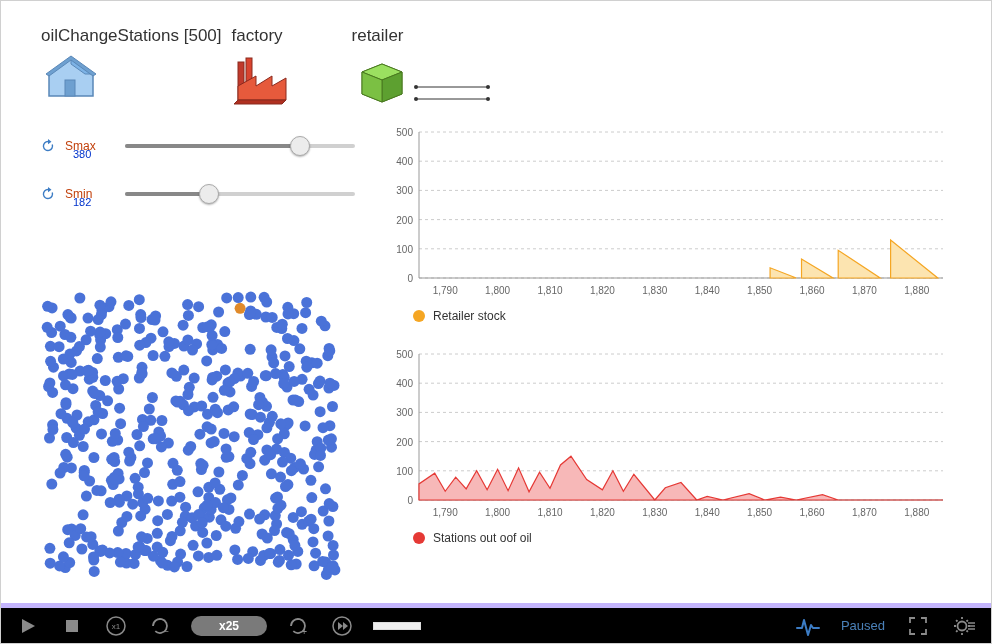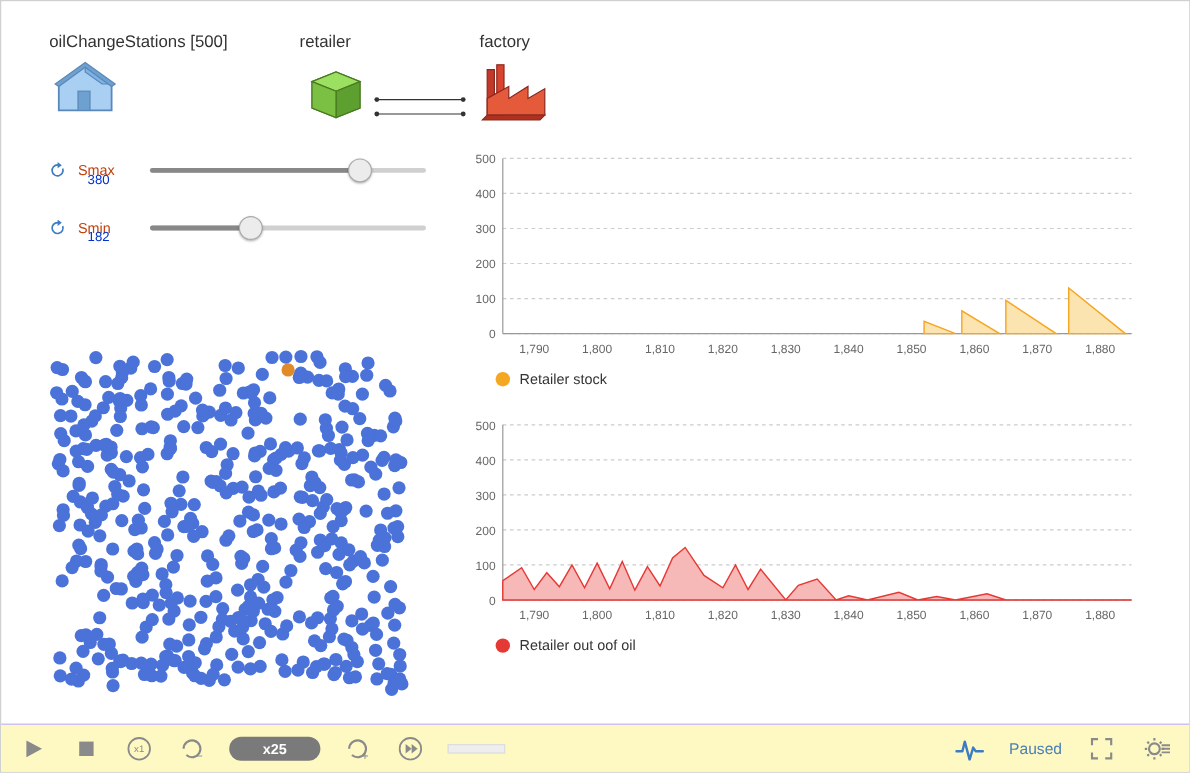--- a/index.html
+++ b/index.html
@@ -17,21 +17,21 @@
   .page {
     width: 100%;
     height: calc(100% - 40px);
     padding: 25px 30px 10px 40px;
     overflow: hidden;
     position: relative;
   }
   
   .agents { display: flex; gap: 60px; align-items: flex-start; }
   .agent { text-align: left; }
-  .agent-label { font-size: 14px; color: #333; margin-bottom: 6px; }
+  .agent-label { font-size: 17px; color: #333; margin-bottom: 6px; }
   .house-svg, .box-svg, .factory-svg { display:block; }
   .conn-lines { margin-top:30px; }
   
   .sliders { margin-top: 25px; }
   .slider-row { display: flex; align-items: center; gap: 10px; height: 28px; margin-bottom: 20px; }
   .refresh-icon { width:14px; height:14px; flex-shrink:0; }
   .slider-label { font-size: 12px; color:#c2410c; width:40px;}
   .slider-value { font-size: 11px; color:#0033cc; position:relative; top:8px; left:-42px; width:0;}
   .slider-track { position:relative; flex:1; height:20px; max-width:230px;}
   .track-bg { position:absolute; top:8px; left:0; right:0; height:4px; background:#d0d0d0; border-radius:2px;}
@@ -42,23 +42,23 @@
   .scatter svg { width:100%; height:100%; }
   
   .charts { position:absolute; left:380px; top:125px; right:30px; }
   .chart-block { margin-bottom: 25px; }
   .chart { width: 570px; }
   .chart-legend { display:flex; align-items:center; gap:8px; margin-top:8px; margin-left:32px; font-size:12px; color:#333;text-align:right;}
   .legend-dot { width:12px; height:12px; border-radius:50%; }
   
   .toolbar {
     position:absolute; left:0; right:0; bottom:0; height:40px;
-    border-top:1px solid #c4b5fd;
+    border-top:5px solid #c4b5fd;
     display:flex; align-items:center; padding:0 14px; gap:18px;
-    background:#fef9c3;
+    background:#000000;
   }
   .tb-btn { width:26px; height:26px; display:flex; align-items:center; justify-content:center; color:#8a8a8a; cursor:pointer;}
   .tb-btn svg { display:block; }
   .speed-pill { background:#7a7a7a; color:#fff; font-size:12px; padding:3px 28px; border-radius:12px; font-weight:bold;}
   .progress-stub { width:48px; height:8px; background:#eee; border:1px solid #ddd;}
   .toolbar-right { margin-left:auto; display:flex; align-items:center; gap:20px;justify-content:center;}
   .status-label { color:#4a80b8; font-size:13px;}
   .pulse-icon { color:#3c7cc4;}
 </style>
 </head>
@@ -67,49 +67,49 @@
 <div class="page">
 
   <div class="agents">
     <div class="agent">
       <div class="agent-label">oilChangeStations [500]</div>
       <svg class="house-svg" width="60" height="50" viewBox="0 0 60 50">
         <polygon points="8,22 30,6 52,22 52,44 8,44" fill="#a9cff2" stroke="#5a88b8" stroke-width="1.5"></polygon>
         <polygon points="30,6 52,22 44,22 30,12" fill="#7db3e6" stroke="#5a88b8" stroke-width="1"></polygon>
         <rect x="24" y="28" width="10" height="16" fill="#6ea0d0" stroke="#5a88b8"></rect>
         <polygon points="5,22 30,4 55,22 52,24 30,8 8,24" fill="#6ea0d0" stroke="#5a88b8"></polygon>
+      </svg>
+    </div>
+    <div class="agent" style="margin-left:-50px;">
+      <div class="agent-label">factory</div>
+      <svg class="factory-svg" width="60" height="55" viewBox="0 0 60 55">
+        <rect x="6" y="10" width="6" height="38" fill="#c0392b" stroke="#8a2a1f"></rect>
+        <rect x="14" y="6" width="6" height="42" fill="#d9442f" stroke="#8a2a1f"></rect>
+        <polygon points="6,48 6,34 24,24 24,34 40,24 40,34 54,26 54,48" fill="#e65a3c" stroke="#8a2a1f" stroke-width="1"></polygon>
+        <polygon points="6,48 54,48 50,52 2,52" fill="#b03020" stroke="#8a2a1f"></polygon>
       </svg>
     </div>
     <div class="agent" style="display:flex; flex-direction:column;">
       <div class="agent-label">retailer</div>
       <div style="display:flex; align-items:center;">
         <svg class="box-svg" width="60" height="50" viewBox="0 0 60 50">
           <polygon points="10,18 30,10 50,18 50,40 30,48 10,40" fill="#7bc043" stroke="#4a7a20" stroke-width="1"></polygon>
           <polygon points="10,18 30,26 50,18 30,10" fill="#9be060" stroke="#4a7a20"></polygon>
           <polygon points="30,26 50,18 50,40 30,48" fill="#5da030" stroke="#4a7a20"></polygon>
           <polygon points="10,18 30,26 30,48 10,40" fill="#7bc043" stroke="#4a7a20"></polygon>
         </svg>
         <svg class="conn-lines" width="80" height="24" viewBox="0 0 80 24">
           <line x1="4" y1="5" x2="76" y2="5" stroke="#333" stroke-width="1"></line>
           <circle cx="4" cy="5" r="2" fill="#333"></circle>
             <circle cx="76" cy="5" r="2" fill="#333"></circle>
           <line x1="4" y1="17" x2="76" y2="17" stroke="#333" stroke-width="1"></line>
           <circle cx="4" cy="17" r="2" fill="#333"></circle>
             <circle cx="76" cy="17" r="2" fill="#333"></circle>
         </svg>
       </div>
-    </div>
-    <div class="agent" style="margin-left:-50px;">
-      <div class="agent-label">factory</div>
-      <svg class="factory-svg" width="60" height="55" viewBox="0 0 60 55">
-        <rect x="6" y="10" width="6" height="38" fill="#c0392b" stroke="#8a2a1f"></rect>
-        <rect x="14" y="6" width="6" height="42" fill="#d9442f" stroke="#8a2a1f"></rect>
-        <polygon points="6,48 6,34 24,24 24,34 40,24 40,34 54,26 54,48" fill="#e65a3c" stroke="#8a2a1f" stroke-width="1"></polygon>
-        <polygon points="6,48 54,48 50,52 2,52" fill="#b03020" stroke="#8a2a1f"></polygon>
-      </svg>
     </div>
   </div>
 
   <div class="sliders">
     <div class="slider-row">
       <svg class="refresh-icon" viewBox="0 0 16 16">
           <path d="M8 2a6 6 0 1 0 5.6 3.9l-1.5.6A4.4 4.4 0 1 1 8 3.6V6l4-3-4-3v2z" fill="#3c7cc4"></path>
         </svg>
       <span class="slider-label">Smax</span>
       <span class="slider-value">380</span>
@@ -698,21 +698,21 @@
           <text x="378.6" y="168" font-size="10" fill="#666" text-anchor="middle">1,850</text>
           <text x="431" y="168" font-size="10" fill="#666" text-anchor="middle">1,860</text>
           <text x="483.4" y="168" font-size="10" fill="#666" text-anchor="middle">1,870</text>
           <text x="535.8" y="168" font-size="10" fill="#666" text-anchor="middle">1,880</text>
           <line x1="38" x2="38" y1="6" y2="152" stroke="#999"></line>
           <line x1="38" x2="562" y1="152" y2="152" stroke="#999"></line>
           <path d="M 38 152 L 38 135.94 L 53.72 125.136 L 64.2 143.24 L 74.68 129.224 L 85.16 140.904 L 95.64 122.8 L 106.12 141.78 L 116.6 121.34 L 127.08000000000001 142.656 L 137.56 119.88 L 148.04 143.824 L 158.52 124.25999999999999 L 169 140.32 L 179.48000000000002 116.96000000000001 L 189.95999999999998 108.2 L 205.68 131.56 L 221.39999999999998 141.78 L 231.88 122.8 L 242.36 143.24 L 252.83999999999997 126.304 L 273.8 152 L 284.28 139.736 L 300 134.48 L 315.72 152 L 326.20000000000005 148.496 L 341.91999999999996 152 L 368.12 145.576 L 383.84000000000003 152 L 399.55999999999995 149.08 L 415.28 152 L 441.48 146.744 L 457.20000000000005 152 L 562 152 L 562 152 Z" fill="#f7b8b8" stroke="#e53935" stroke-width="1.2"></path>
         </svg>
       <div class="chart-legend">
         <div class="legend-dot" id="dot1" style="background: rgb(229, 57, 53);"></div>
-        <span>Retailer out oof oil</span>
+        <span>Stations out oof oil</span>
       </div>
     </div>
   </div>
 
 </div>
 
 <div class="toolbar">
   <div class="tb-btn">
     <svg width="18" height="18" viewBox="0 0 18 18">
         <polygon points="3,2 16,9 3,16" fill="#8a8a8a"></polygon>

